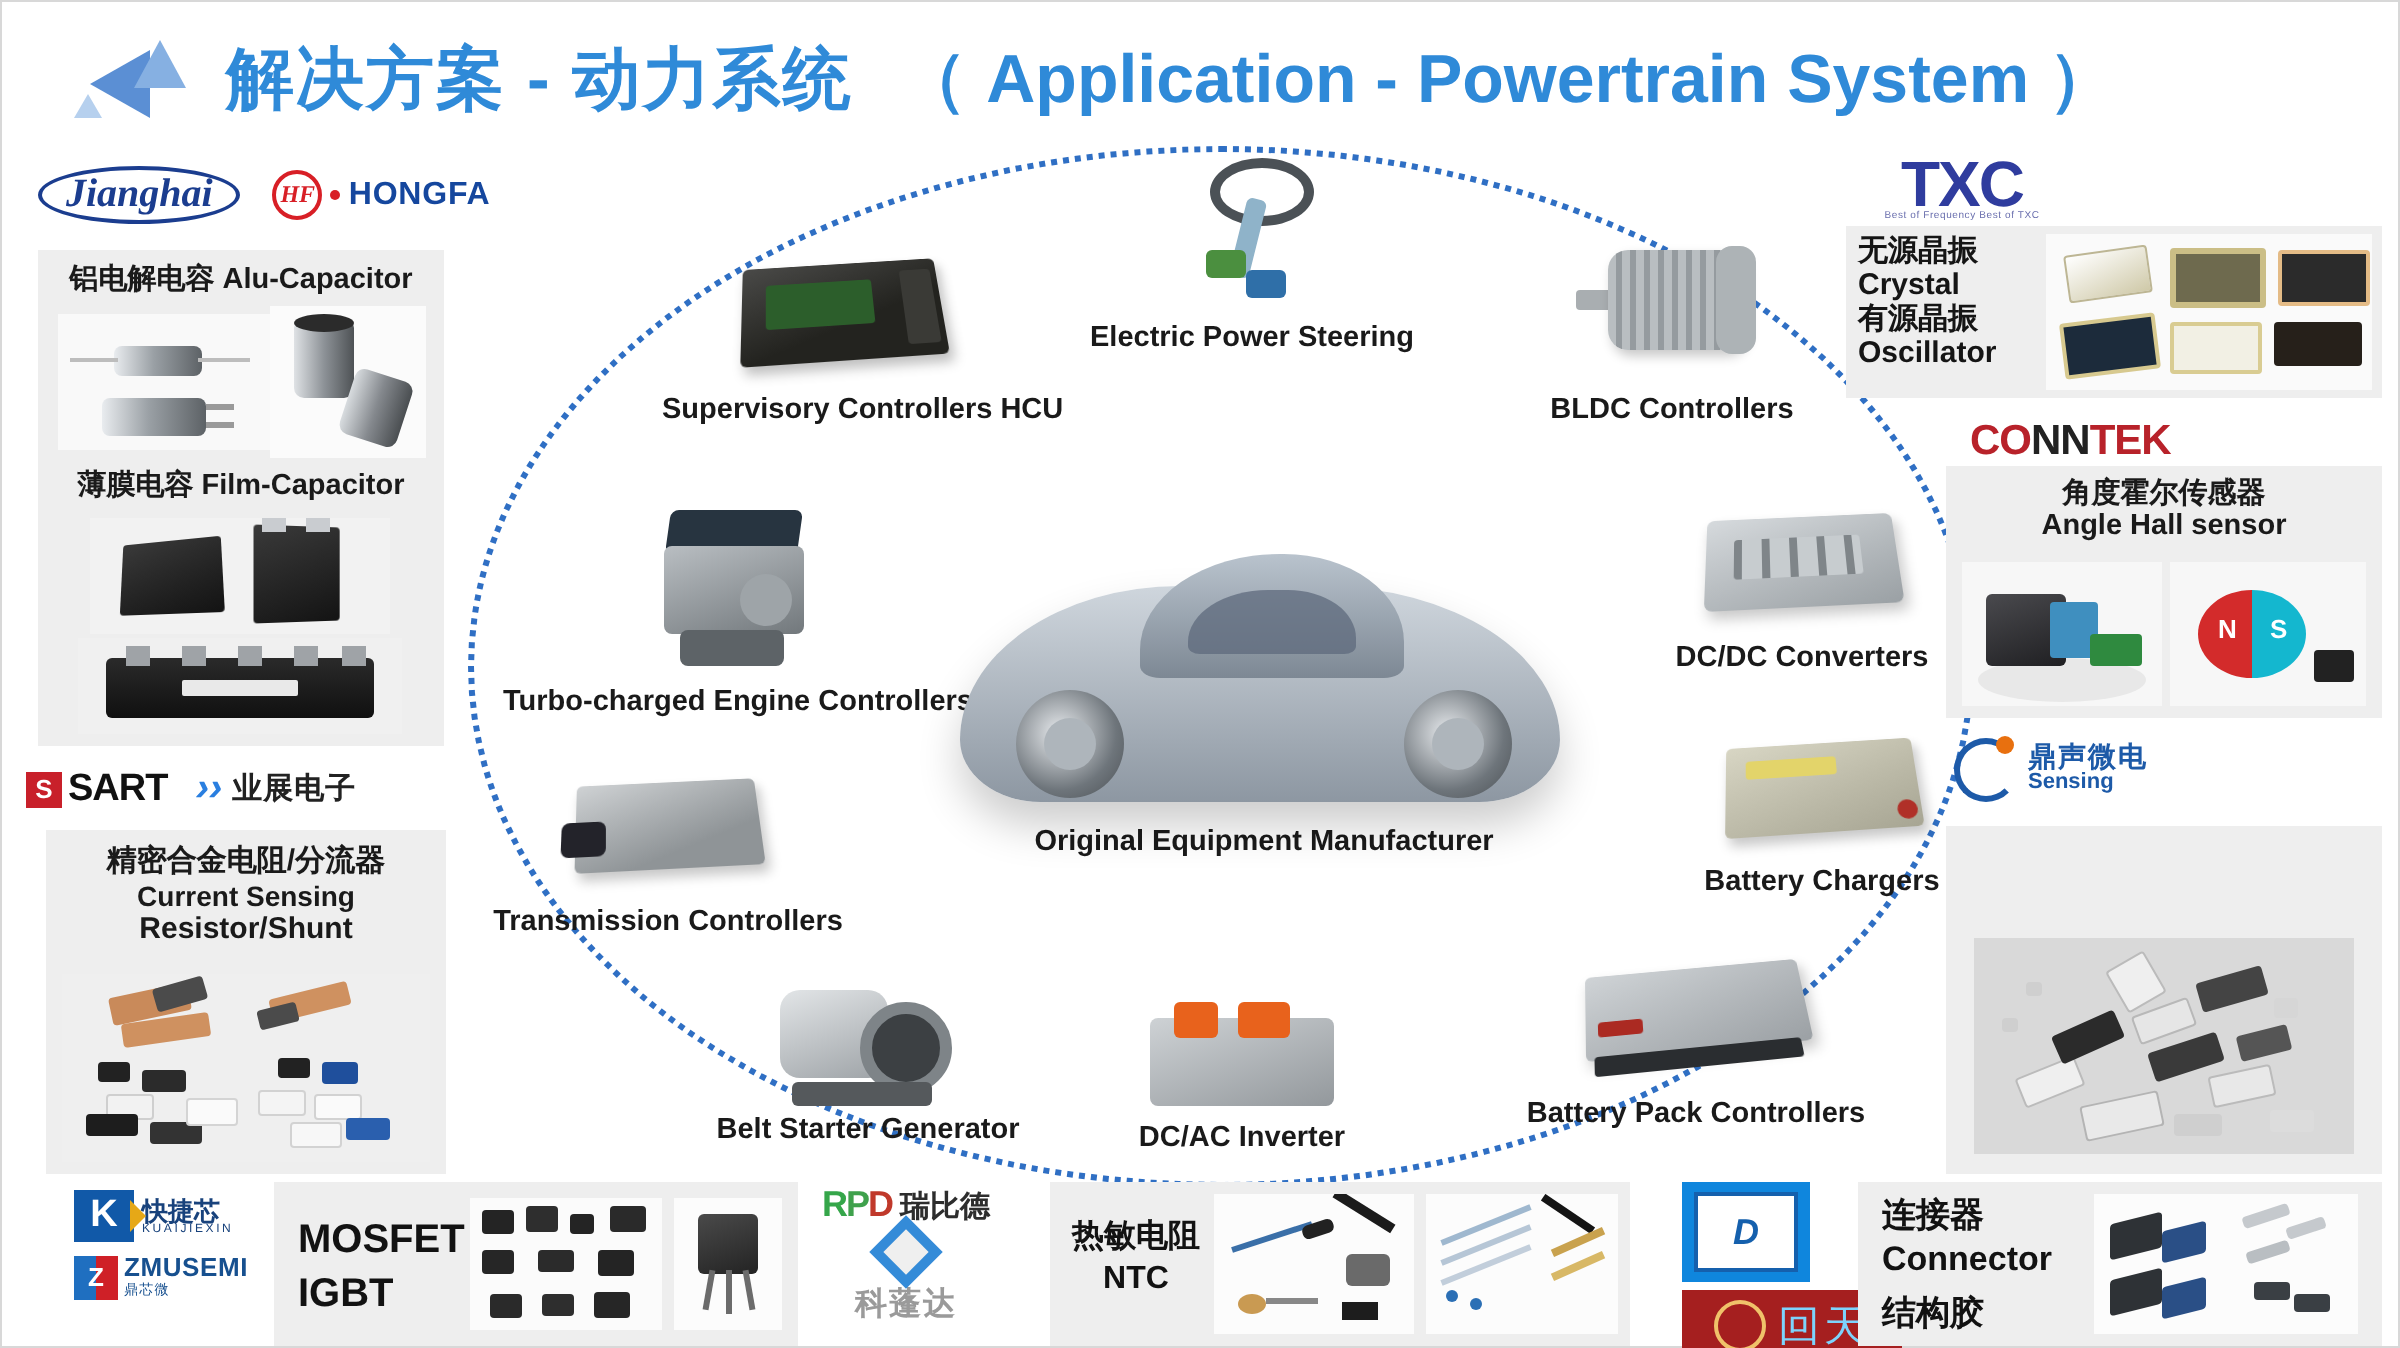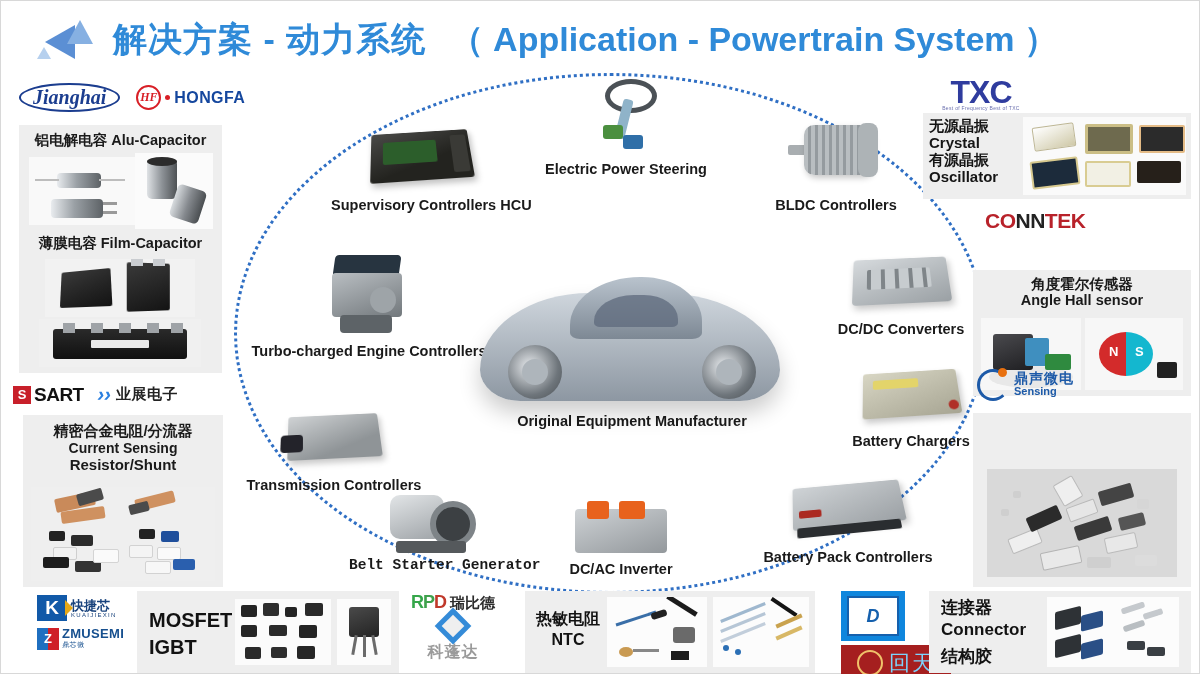--- a/index.html
+++ b/index.html
@@ -303,21 +303,21 @@
         <span class="foot"></span>
     </div>
     <div class="nlabel" style="margin-top:4px;">Turbo-charged Engine Controllers</div>
   </div>
 
   <div class="node" style="left:820px;top:254px;width:160px;">
     <div class="thumb heatsink" style="margin:0 auto;"></div>
     <div class="nlabel" style="margin-top:16px;">DC/DC  Converters</div>
   </div>
 
-  <div class="node" style="left:236px;top:412px;width:194px;">
+  <div class="node" style="left:236px;top:388px;width:194px;">
     <div class="thumb greybox" style="margin:0 auto;"></div>
     <div class="nlabel" style="margin-top:18px;">Transmission Controllers</div>
   </div>
 
   <div class="node" style="left:470px;top:248px;width:322px;">
     <div class="thumb car" style="margin:0 auto;height:172px;">
       <span class="silh"></span>
         <span class="cabin"></span>
         <span class="win"></span>
       <span class="w1"></span>
@@ -330,21 +330,21 @@
     <div class="thumb charger" style="margin:0 auto;"></div>
     <div class="nlabel" style="margin-top:16px;">Battery Chargers</div>
   </div>
 
   <div class="node" style="left:348px;top:486px;width:170px;">
     <div class="thumb bsg" style="margin:0 auto;">
       <span class="drum"></span>
         <span class="pulley"></span>
         <span class="base"></span>
     </div>
-    <div class="nlabel" style="margin-top:4px;font-family:Liberation Mono, monospace;">Belt Starter Generator</div>
+    <div class="nlabel" style="margin-top:4px;">Belt Starter Generator</div>
   </div>
 
   <div class="node" style="left:545px;top:500px;width:150px;">
     <div class="thumb inv" style="margin:0 auto;">
       <span class="body"></span>
         <span class="c1"></span>
         <span class="c2"></span>
     </div>
     <div class="nlabel" style="margin-top:4px;">DC/AC  Inverter</div>
   </div>
@@ -373,21 +373,21 @@
       <span class="xtal" style="left:116px;top:8px;width:42px;height:24px;background:#2b2b2b;border:2px solid #e4bb86;"></span>
       <span class="xtal" style="left:8px;top:42px;width:44px;height:24px;background:#1c2b3b;border:2px solid #d7c98f;transform:rotate(-7deg);"></span>
       <span class="xtal" style="left:62px;top:44px;width:42px;height:22px;background:#f2f0e4;border:2px solid #d9cc92;"></span>
       <span class="xtal" style="left:114px;top:44px;width:44px;height:22px;background:#26201a;"></span>
     </div>
   </div>
 
   <div style="position:absolute;left:984px;top:208px;">
     <span class="conntek"><span>CO</span><span class="ck-dark">NN</span><span>TEK</span></span>
   </div>
-  <div class="panel" style="left:972px;top:232px;width:218px;height:126px;margin-top:37px;">
+  <div class="panel" style="left:972px;top:232px;width:218px;height:126px;">
     <div class="panel-title" style="font-size:14.5px;padding-top:6px;">角度霍尔传感器</div>
     <div class="panel-title" style="font-size:14.5px;">Angle Hall sensor</div>
     <div class="imgbox" style="position:absolute;left:8px;top:48px;width:100px;height:72px;background:#f7f7f7;">
       <span style="position:absolute;left:8px;top:48px;width:84px;height:22px;border-radius:50%;background:#e8e8e8;"></span>
       <span style="position:absolute;left:12px;top:16px;width:40px;height:36px;background:linear-gradient(160deg,#4a4a4e,#1f1f22);border-radius:3px;"></span>
       <span style="position:absolute;left:44px;top:20px;width:24px;height:28px;background:#3f8fbf;border-radius:2px;"></span>
       <span style="position:absolute;left:64px;top:36px;width:26px;height:16px;background:#2f8a3f;border-radius:2px;"></span>
     </div>
     <div class="imgbox" style="position:absolute;left:112px;top:48px;width:98px;height:72px;background:#f7f7f7;">
       <span style="position:absolute;left:14px;top:14px;width:54px;height:44px;border-radius:50%;background:linear-gradient(90deg,#d32b2b 50%,#14b7cf 50%);"></span>

